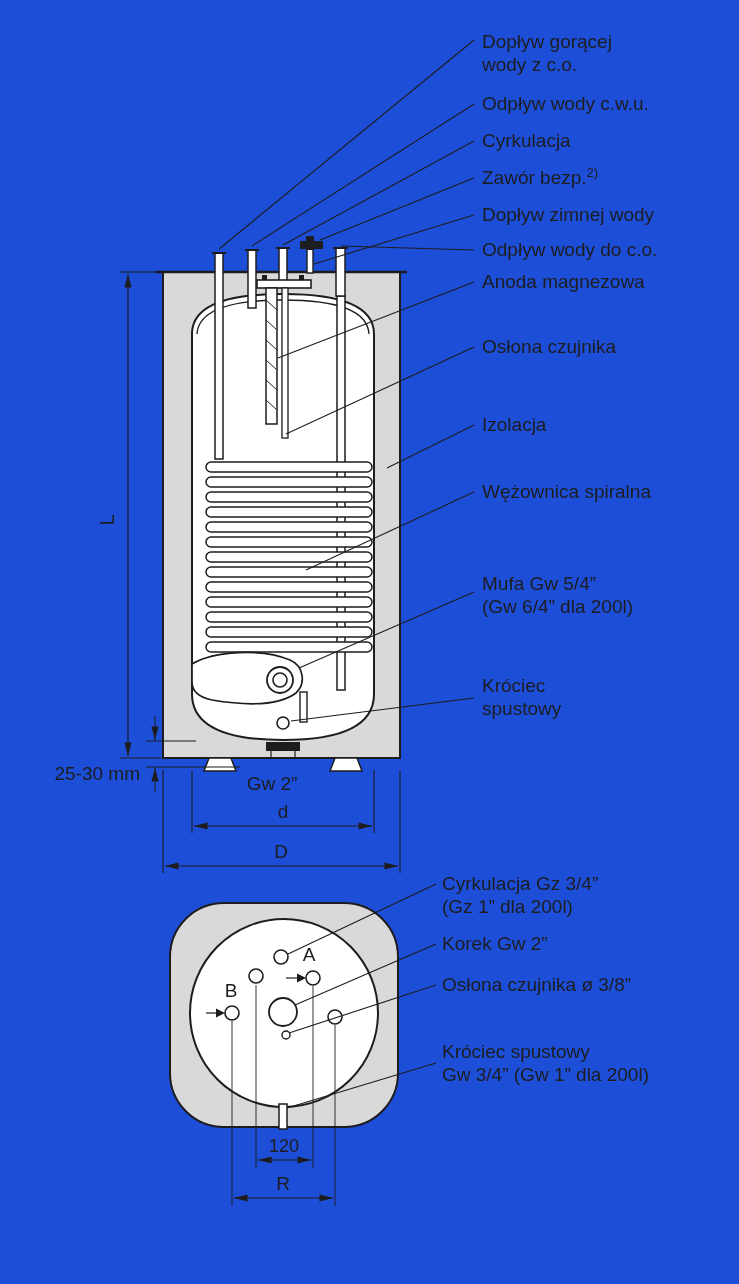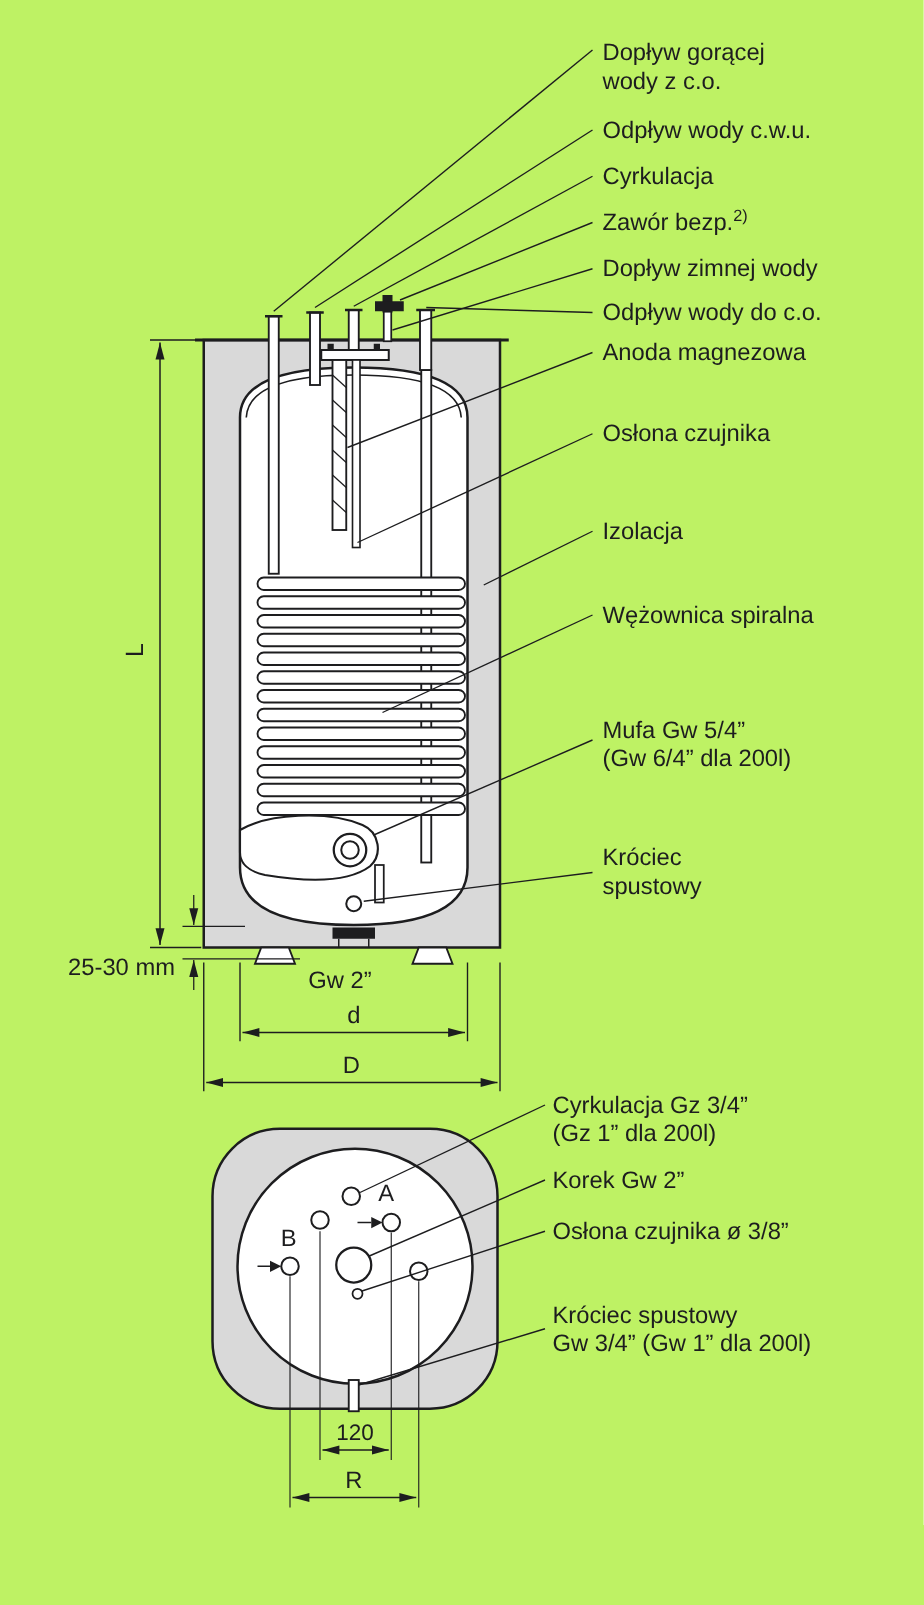--- a/index.html
+++ b/index.html
@@ -1,16 +1,16 @@
 <!DOCTYPE html>
 <html><head>
 <meta charset="utf-8">
 <style>
   html,body{margin:0;padding:0;background:#ffffff;}
-  .stage{width:739px;height:1284px;background:#bef264;overflow:hidden;}
+  .stage{width:739px;height:1284px;background:#1d4ed8;overflow:hidden;}
   svg{display:block;}
   text{font-family:"Liberation Sans","DejaVu Sans",sans-serif;fill:#1d1d1f;}
   .lbl{font-size:19px;}
   .dim-lbl{font-size:18px;}
   .big-dim{font-size:20px;}
   .sup{font-size:13px;}
 </style>
 </head>
 <body>
 

